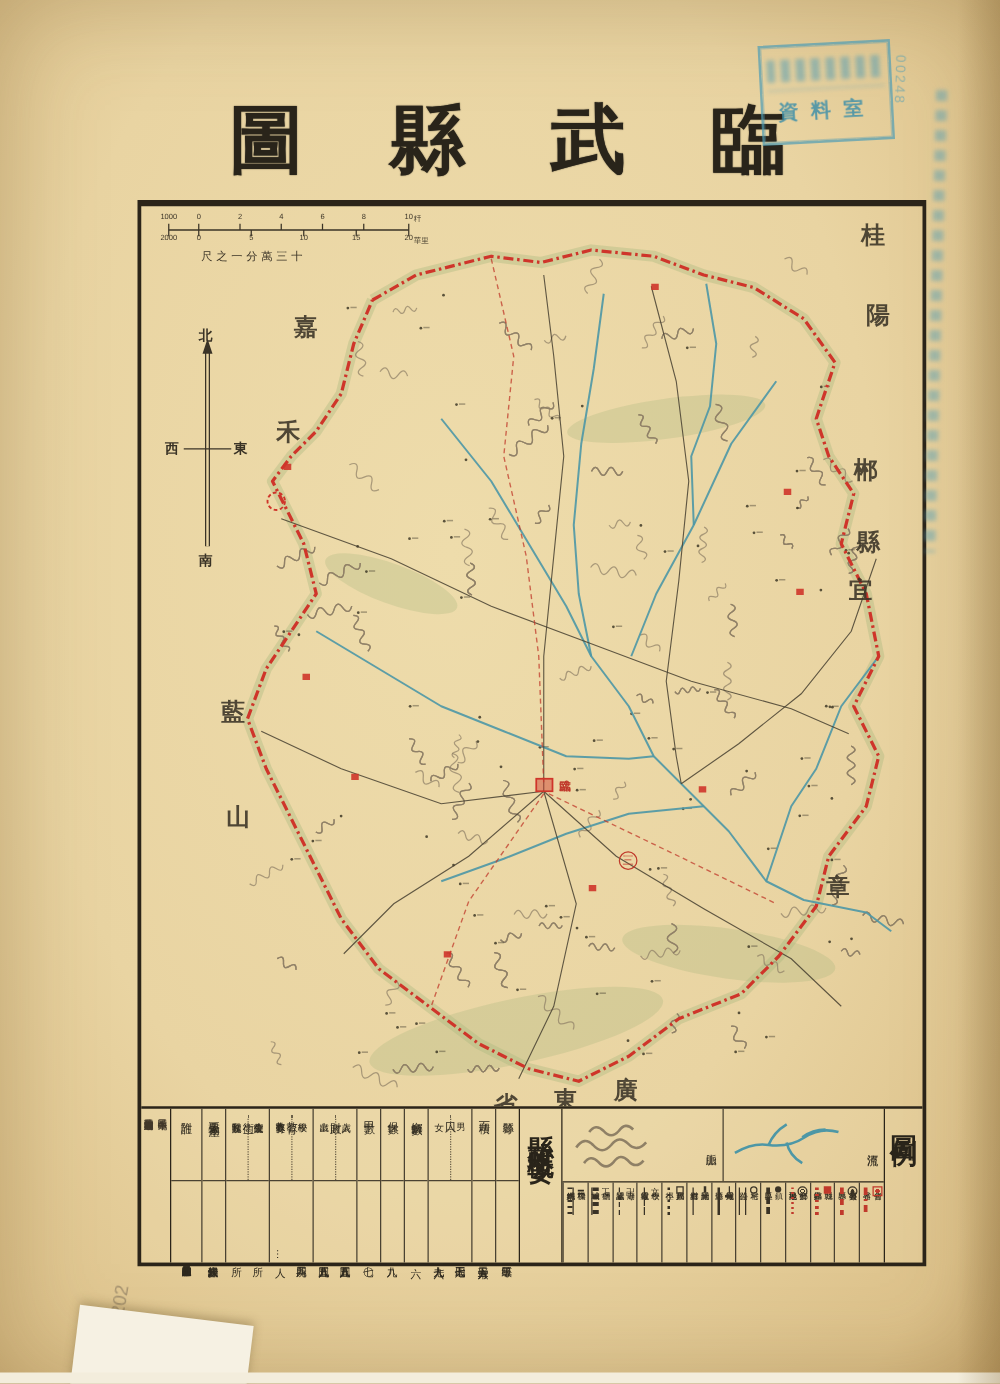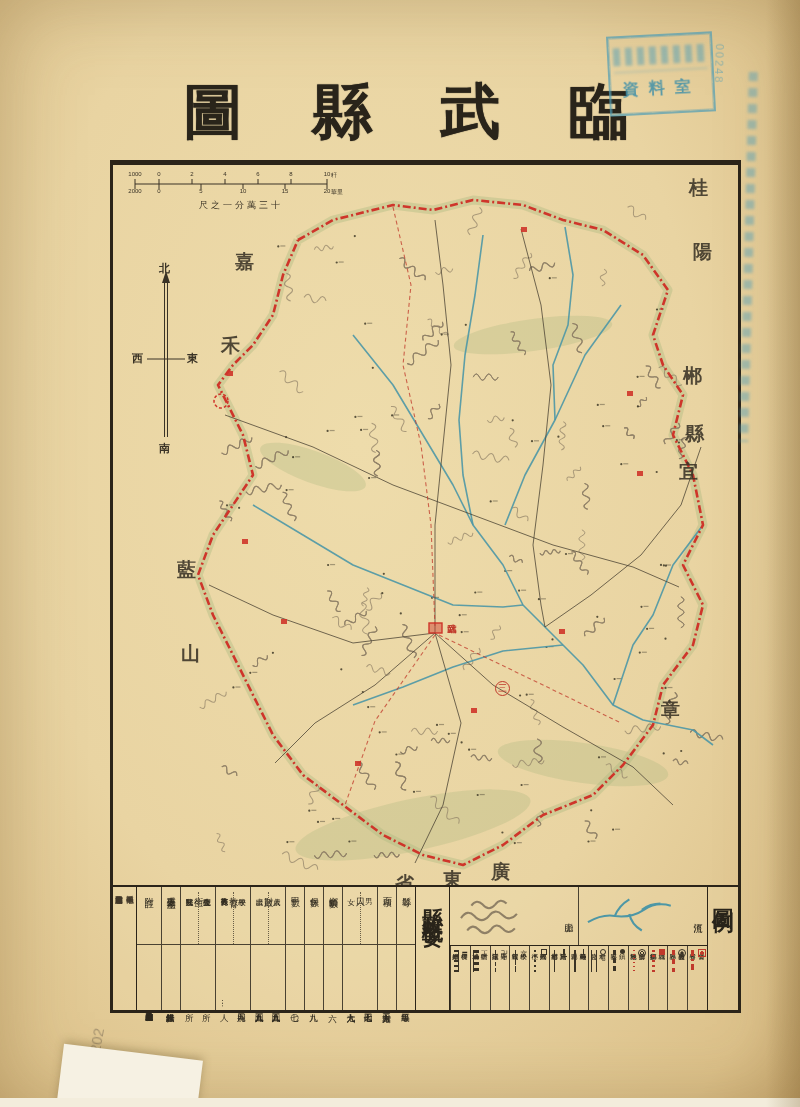--- a/index.html
+++ b/index.html
@@ -28,21 +28,21 @@
   .border-label{position:absolute;font-family:"Liberation Serif",serif;font-weight:700;
     font-size:19px;color:#3a332675;color:#3a3326;opacity:.88;}
   .seat-label{position:absolute;writing-mode:vertical-rl;font-size:9px;color:#c0392b;font-weight:700;}
   .numeral{position:absolute;width:13px;height:13px;border:1px solid #c0392b;border-radius:50%;
     color:#c0392b;font-size:9px;line-height:13px;text-align:center;}
 
   
   .scalebar{position:absolute;left:18px;top:6px;width:212px;height:44px;}
   .scalebar .tick-label{position:absolute;font-size:6px;color:#3a3326;transform:translateX(-50%);}
   .scalebar .unit{transform:none;}
-  .scale-caption{position:absolute;left:30px;top:28px;width:160px;text-align:center;
+  .scale-caption{position:absolute;left:30px;top:28px;width:160px;text-align:left;
     font-size:9px;color:#3a3326;letter-spacing:3px;}
 
   
   .compass{position:absolute;left:18px;top:100px;width:70px;height:196px;}
   .compass .dir{position:absolute;font-size:11px;color:#3a3326;font-family:"Liberation Serif",serif;font-weight:700;}
 
   
   .strip{position:absolute;left:0;right:0;bottom:0;height:125px;border-top:2px solid #2b2419;
     display:flex;flex-direction:row;box-sizing:border-box;background:rgba(240,225,180,.25);}
   .colophon{width:24px;border-right:1px solid #2b2419;display:flex;flex-direction:row-reverse;

